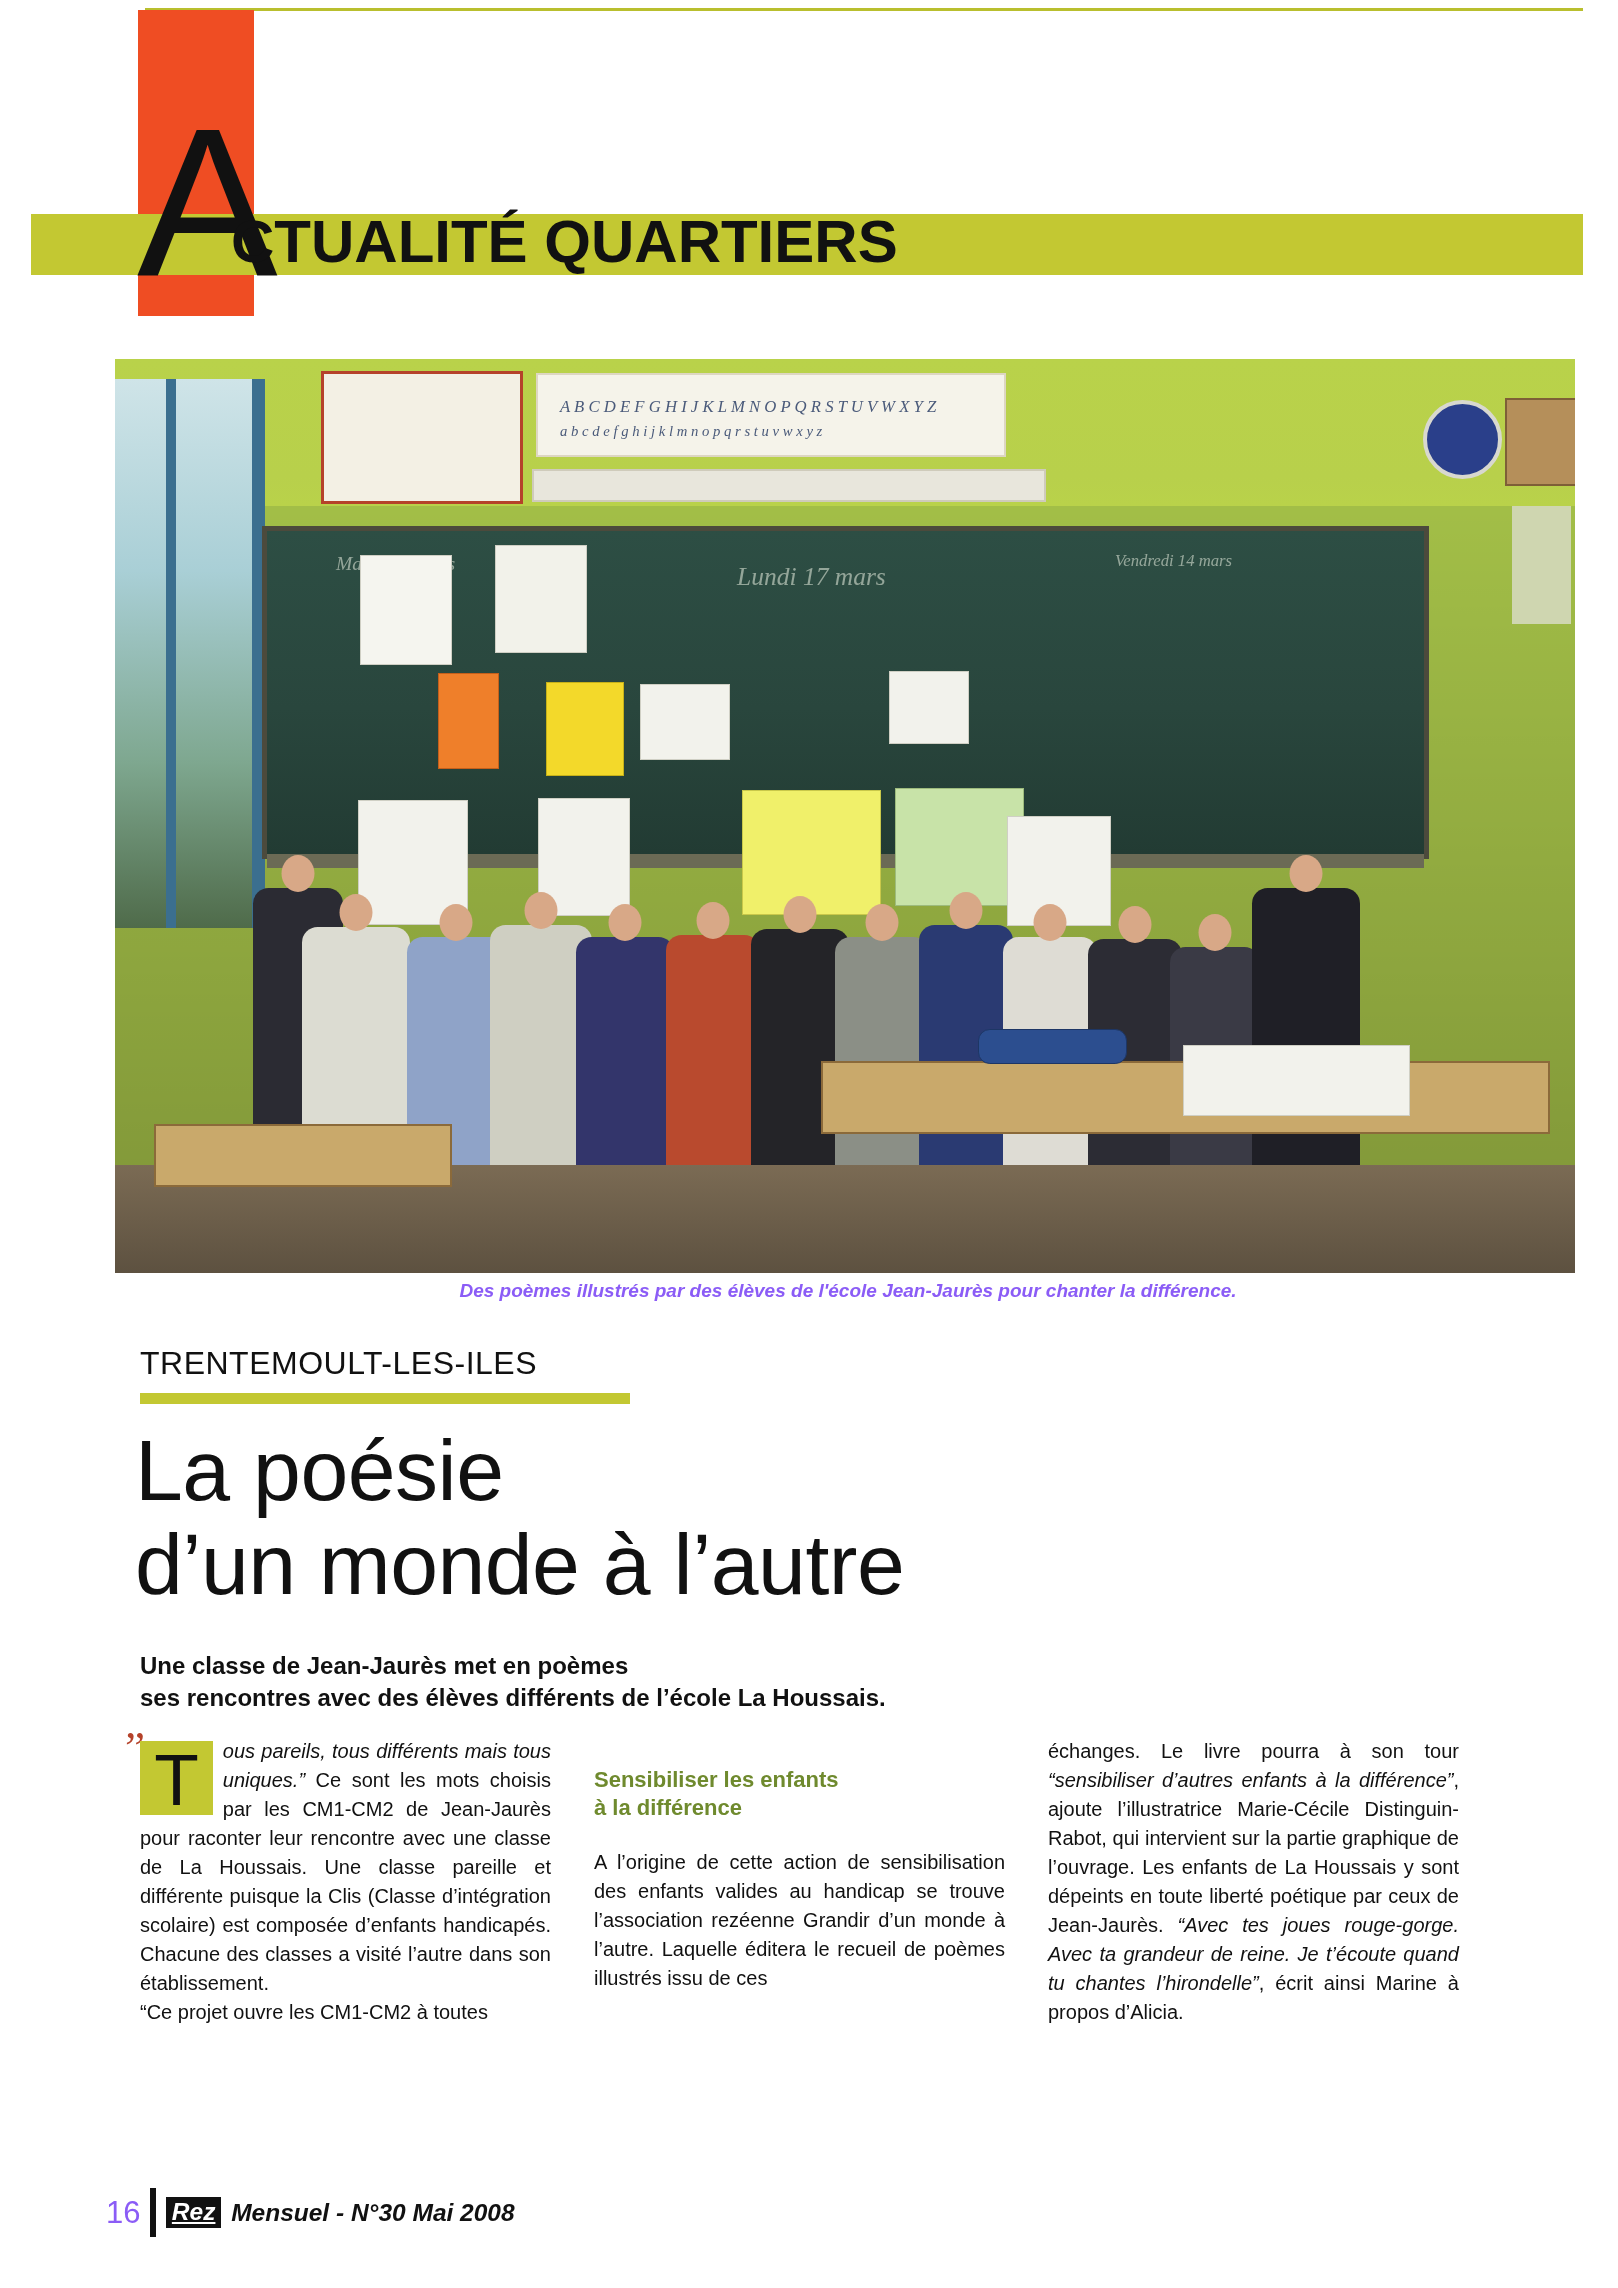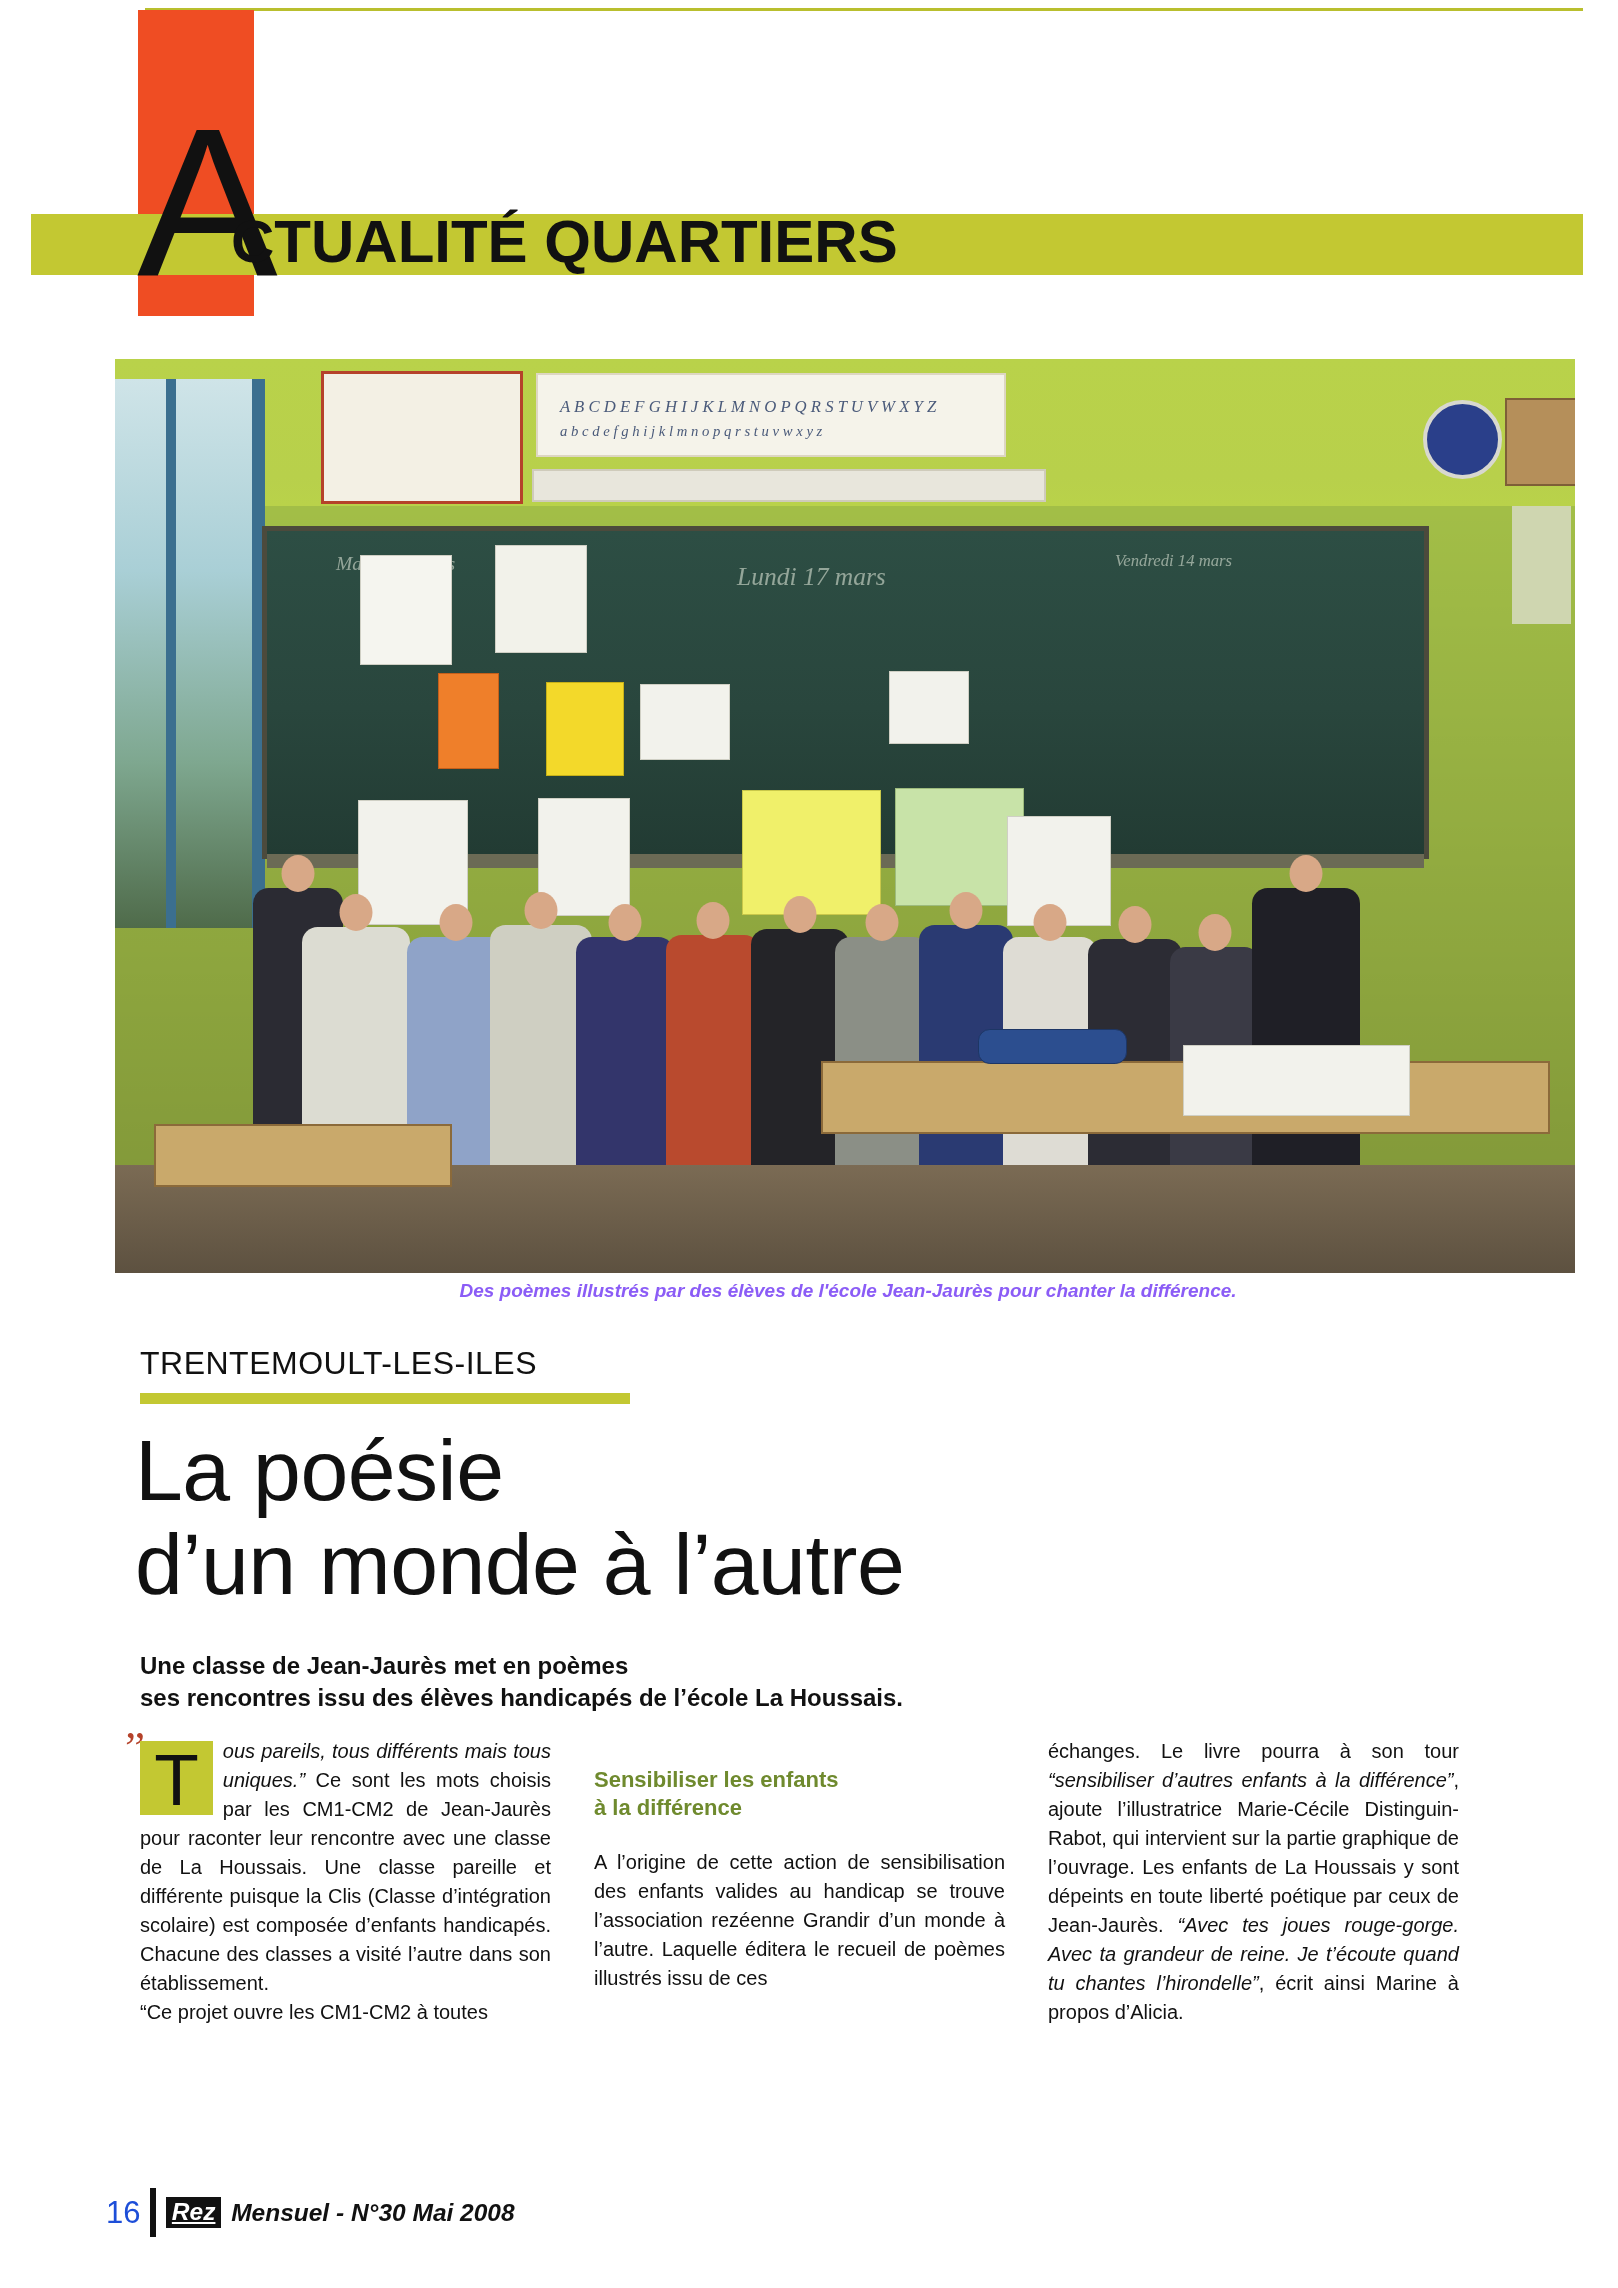--- a/index.html
+++ b/index.html
@@ -248,21 +248,21 @@
   
   .footer {
     position: absolute;
     left: 106px; top: 2188px;
     display: flex;
     align-items: center;
     gap: 9.8px;
   }
   .pagenum {
     font-size: 31px;
-    color: #1d4ed8;
+    color: #8b5cf6;
   }
   .foot-bar {
     width: 5.9px; height: 49px;
     background: #111;
   }
   .foot-rz {
     background: #111;
     color: #fff;
     font-weight: bold;
     font-size: 24.5px;
@@ -375,21 +375,21 @@
 <div class="kicker">TRENTEMOULT-LES-ILES</div>
 <div class="kicker-rule"></div>
 
 <div class="headline">
   <div>La poésie</div>
   <div>d’un monde à l’autre</div>
 </div>
 
 <div class="standfirst">
   <div>Une classe de Jean-Jaurès met en poèmes</div>
-  <div>ses rencontres issu des élèves handicapés de l’école La Houssais.</div>
+  <div>ses rencontres avec des élèves différents de l’école La Houssais.</div>
 </div>
 
 <div class="quote-open">”</div>
 
 <div class="cols">
 
   <div class="col">
     <p>
       <span class="dropcap">T</span><span class="ital">ous pareils, tous différents mais tous uniques.”</span><span> Ce sont les mots choisis par les CM1-CM2 de Jean-Jaurès pour raconter leur rencontre avec une classe de La Houssais. Une classe pareille et différente puisque la Clis (Classe d’intégration scolaire) est composée d’enfants handicapés. Chacune des classes a visité l’autre dans son établissement.</span>
     </p>

